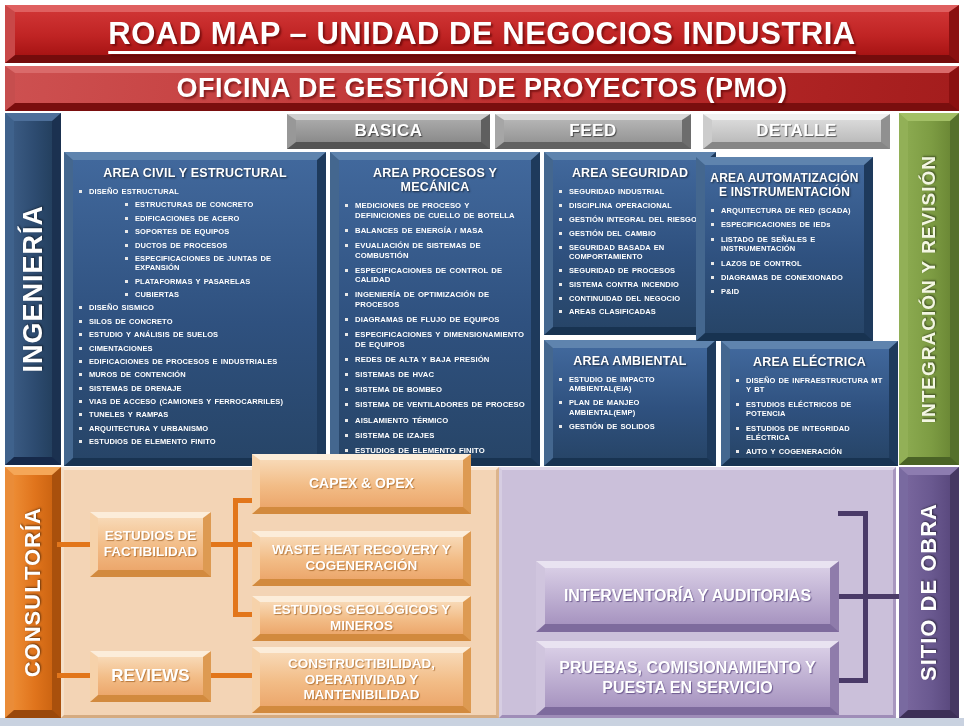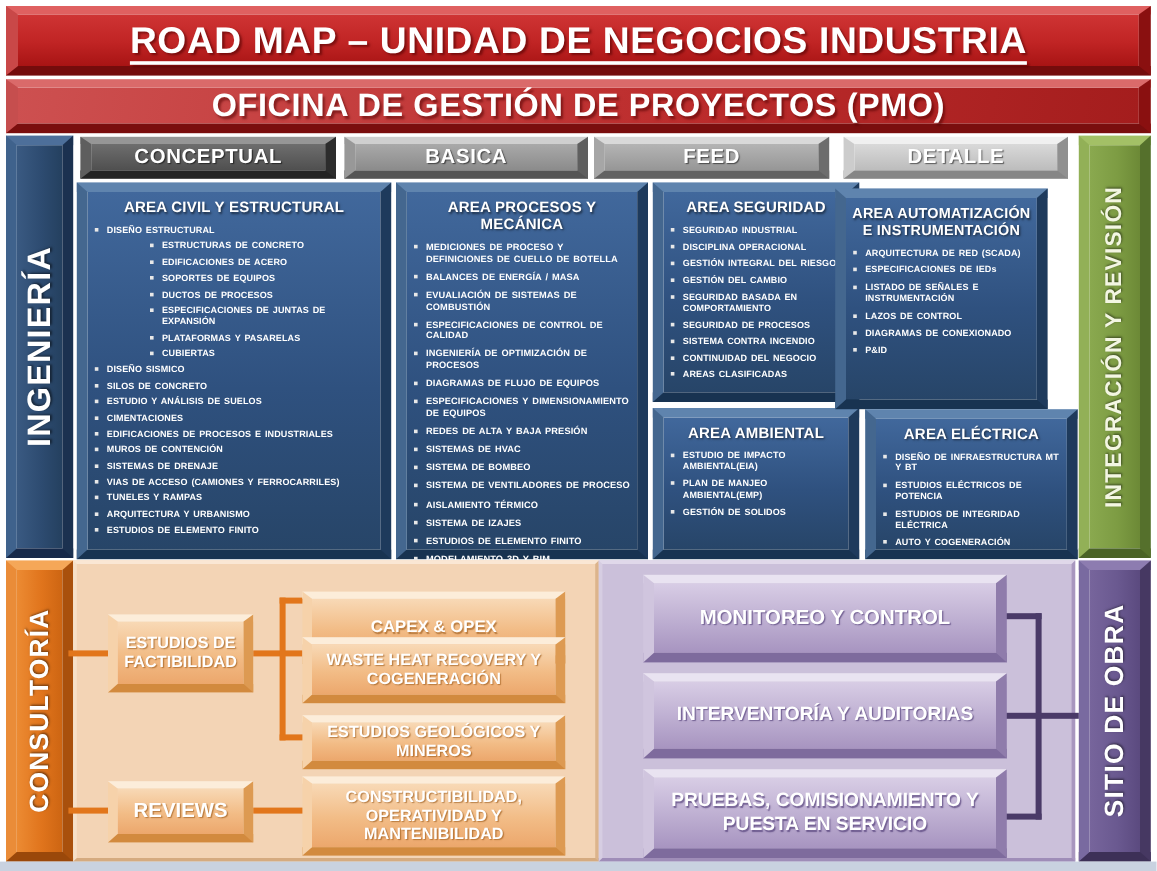--- a/index.html
+++ b/index.html
@@ -87,21 +87,21 @@
   .panel-purple { left:499px; top:467px; width:397px; height:251px; background:#cbc0da;
     border-color:#e0d8ea #a897bf #9f8db8 #d6cde2; }
 
   .obox { position:absolute; display:flex; align-items:center; justify-content:center; text-align:center;
     color:#fff; font-weight:bold; border-style:solid; border-width:6px 8px 7px 8px;
     background:linear-gradient(180deg,#f8d9b6 0%,#f2bc86 55%,#eca76c 100%);
     border-color:#fcedda #dd9a52 #d28a3e #f6d2aa;
     text-shadow:1px 1px 1px rgba(150,85,20,.65); line-height:1.15; }
   .b-fact { left:90px;  top:512px; width:121px; height:65px; font-size:13.5px; }
   .b-rev  { left:90px;  top:651px; width:121px; height:51px; font-size:17px; }
-  .b-capex{ left:252px; top:493px; width:219px; height:60px; font-size:14px; }
+  .b-capex{ left:252px; top:454px; width:219px; height:60px; font-size:14px; }
   .b-waste{ left:252px; top:531px; width:219px; height:55px; font-size:13.5px; }
   .b-geo  { left:252px; top:596px; width:219px; height:45px; font-size:13.5px; }
   .b-cons { left:252px; top:647px; width:219px; height:66px; font-size:13.5px; }
 
   .pbox { position:absolute; display:flex; align-items:center; justify-content:center; text-align:center;
     color:#fff; font-weight:bold; border-style:solid; border-width:7px 9px 8px 9px;
     background:linear-gradient(180deg,#d8cde5 0%,#bdaed1 55%,#a794c0 100%);
     border-color:#e9e3f1 #8f7cab #7e6b9d #d0c5de;
     text-shadow:1px 1px 1px rgba(70,50,110,.65); line-height:1.2; }
   .b-mon { left:536px; top:479px; width:303px; height:73px; font-size:17px; }
@@ -132,23 +132,20 @@
   <div class="vbar bar-int">
     <span class="vtext">INTEGRACIÓN Y REVISIÓN</span>
   </div>
   <div class="vbar bar-con">
     <span class="vtext">CONSULTORÍA</span>
   </div>
   <div class="vbar bar-sit">
     <span class="vtext">SITIO DE OBRA</span>
   </div>
 
-  <div class="phase ph0">
-    <span class="t">CONCEPTUAL</span>
-  </div>
   <div class="phase ph1">
     <span class="t">BASICA</span>
   </div>
   <div class="phase ph2">
     <span class="t">FEED</span>
   </div>
   <div class="phase ph3">
     <span class="t">DETALLE</span>
   </div>
 
@@ -427,18 +424,17 @@
   <div class="pc" style="left:838px; top:594px; width:61px; height:5px;"></div>
   <div class="pc" style="left:838px; top:678px; width:30px; height:5px;"></div>
 
   <div class="obox b-fact">ESTUDIOS DE FACTIBILIDAD</div>
   <div class="obox b-rev">REVIEWS</div>
   <div class="obox b-capex">CAPEX &amp; OPEX</div>
   <div class="obox b-waste">WASTE HEAT RECOVERY Y COGENERACIÓN</div>
   <div class="obox b-geo">ESTUDIOS GEOLÓGICOS Y MINEROS</div>
   <div class="obox b-cons">CONSTRUCTIBILIDAD, OPERATIVIDAD Y MANTENIBILIDAD</div>
 
-  <div class="pbox b-mon">MONITOREO Y CONTROL</div>
   <div class="pbox b-intv">INTERVENTORÍA Y AUDITORIAS</div>
   <div class="pbox b-pru">PRUEBAS, COMISIONAMIENTO Y PUESTA EN SERVICIO</div>
 
   <div class="bottom-strip"></div>
 </div>
 
 </body></html>

